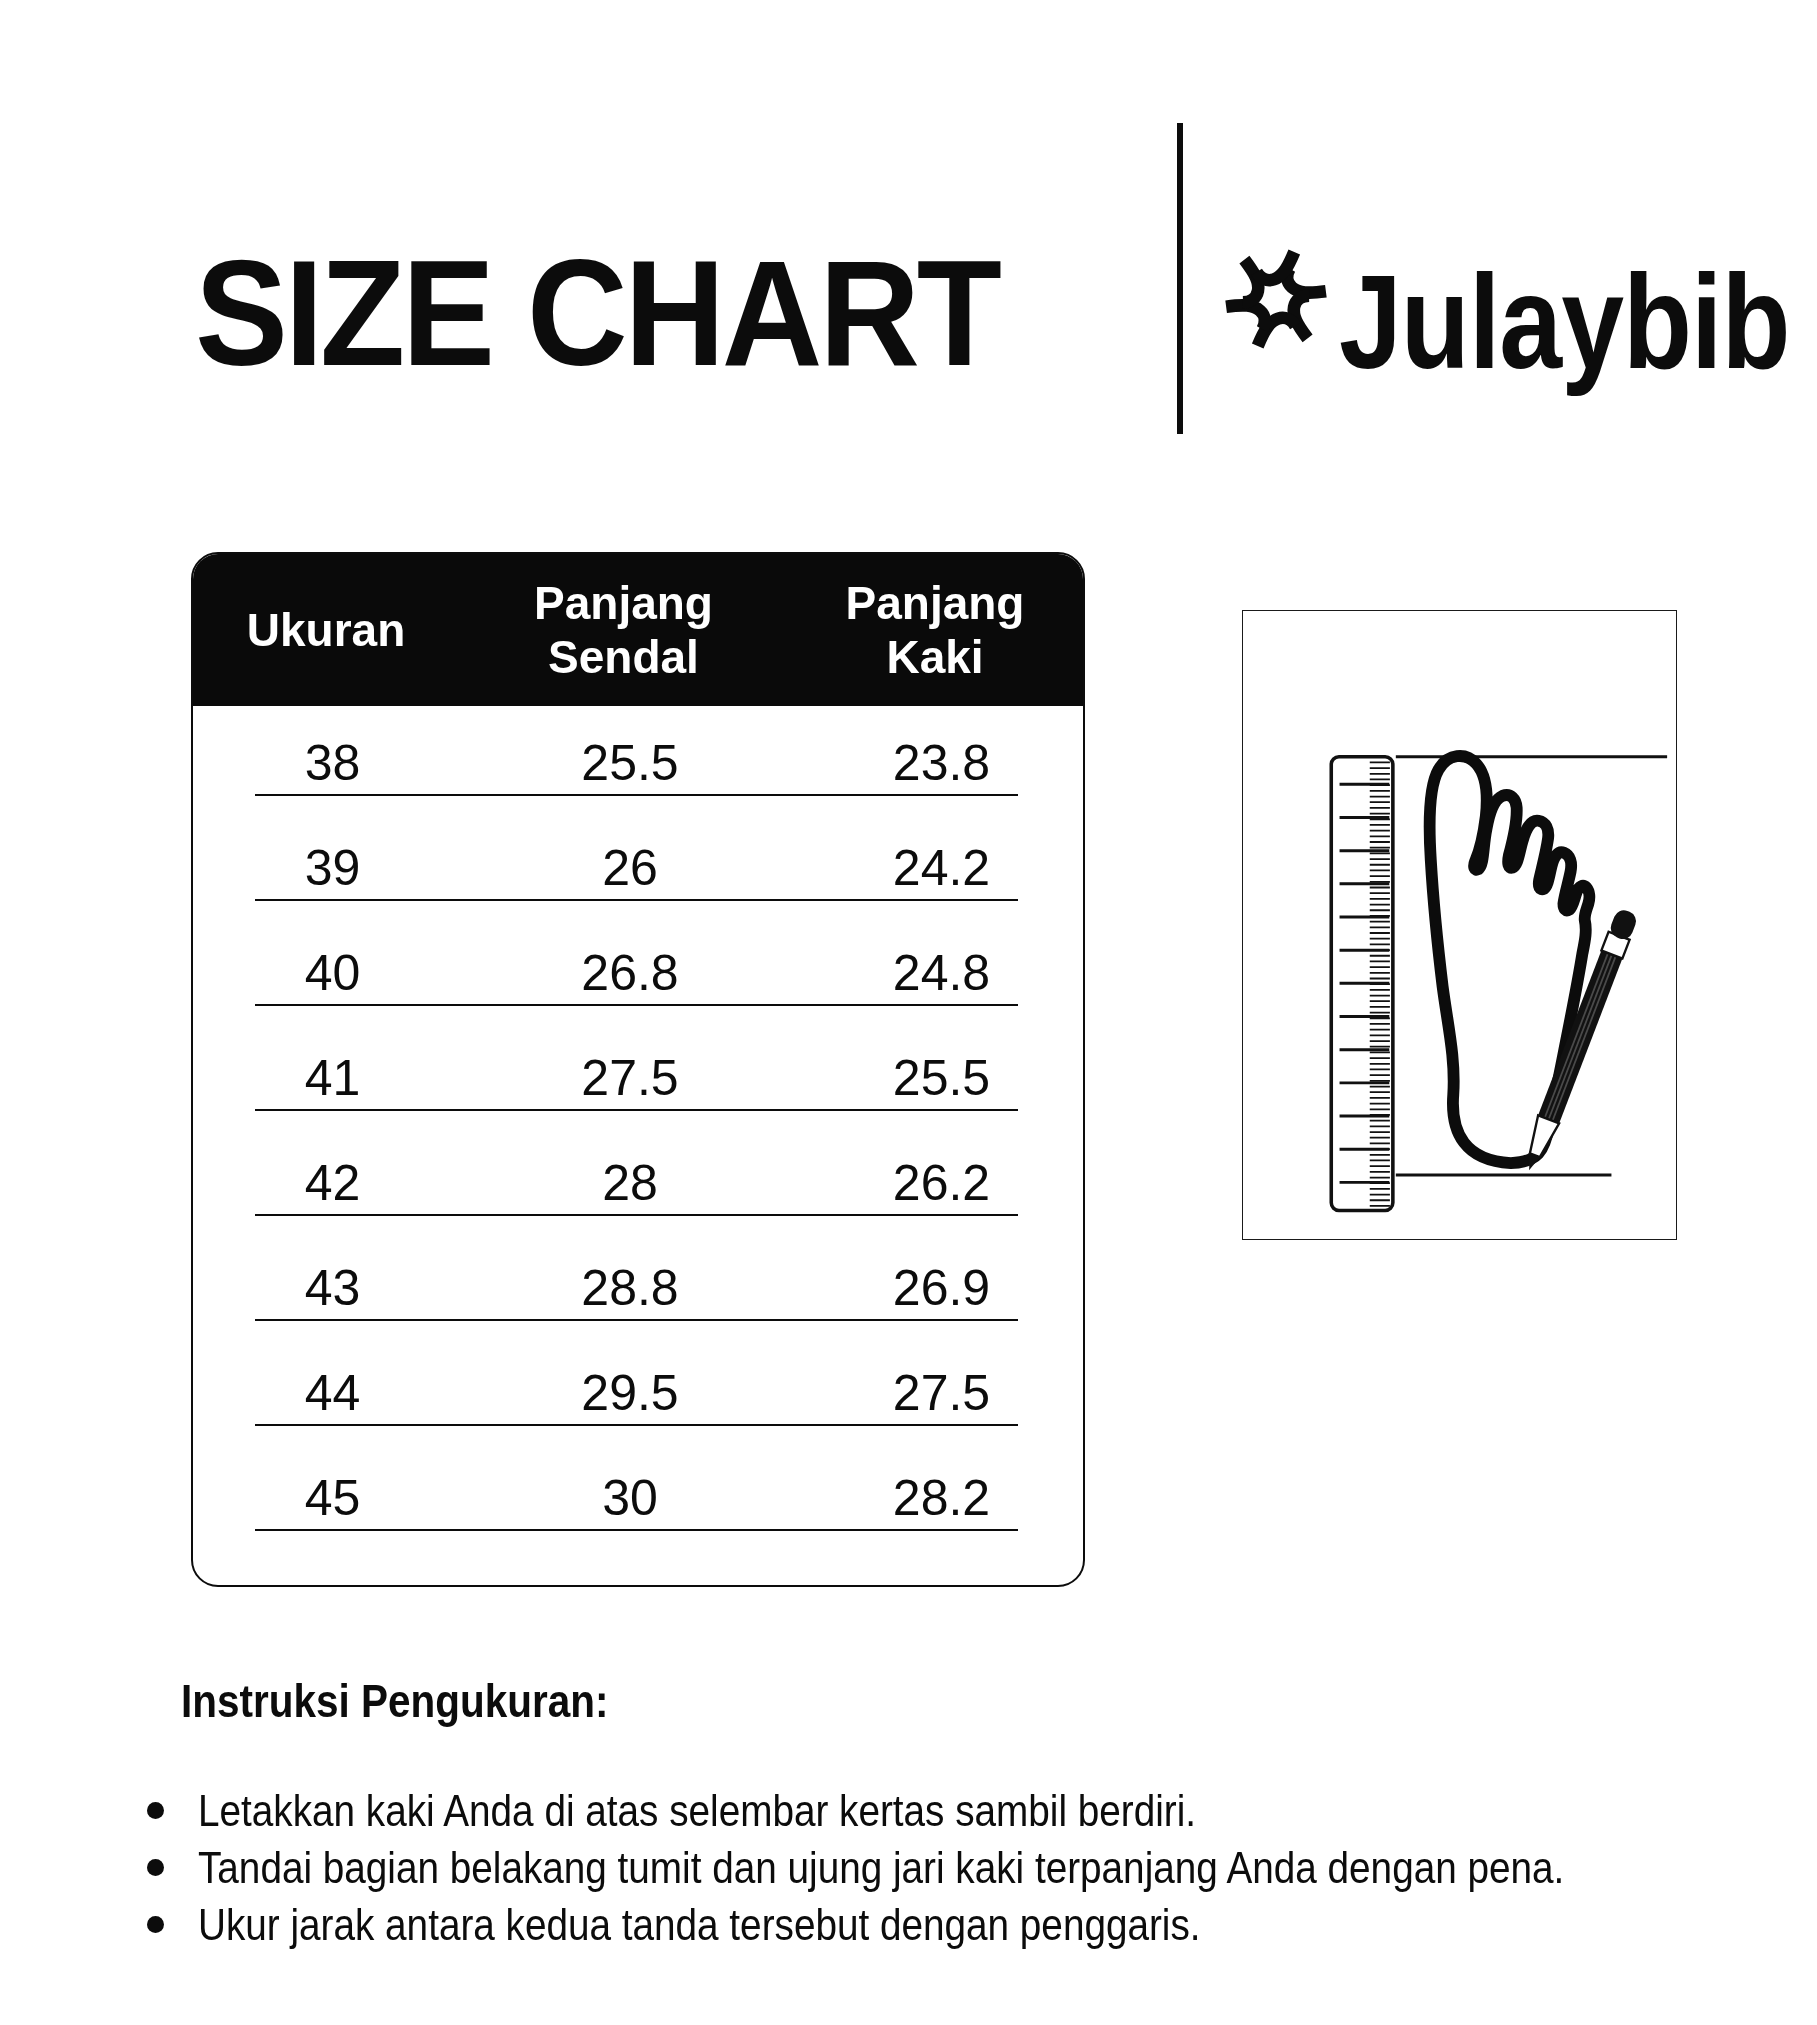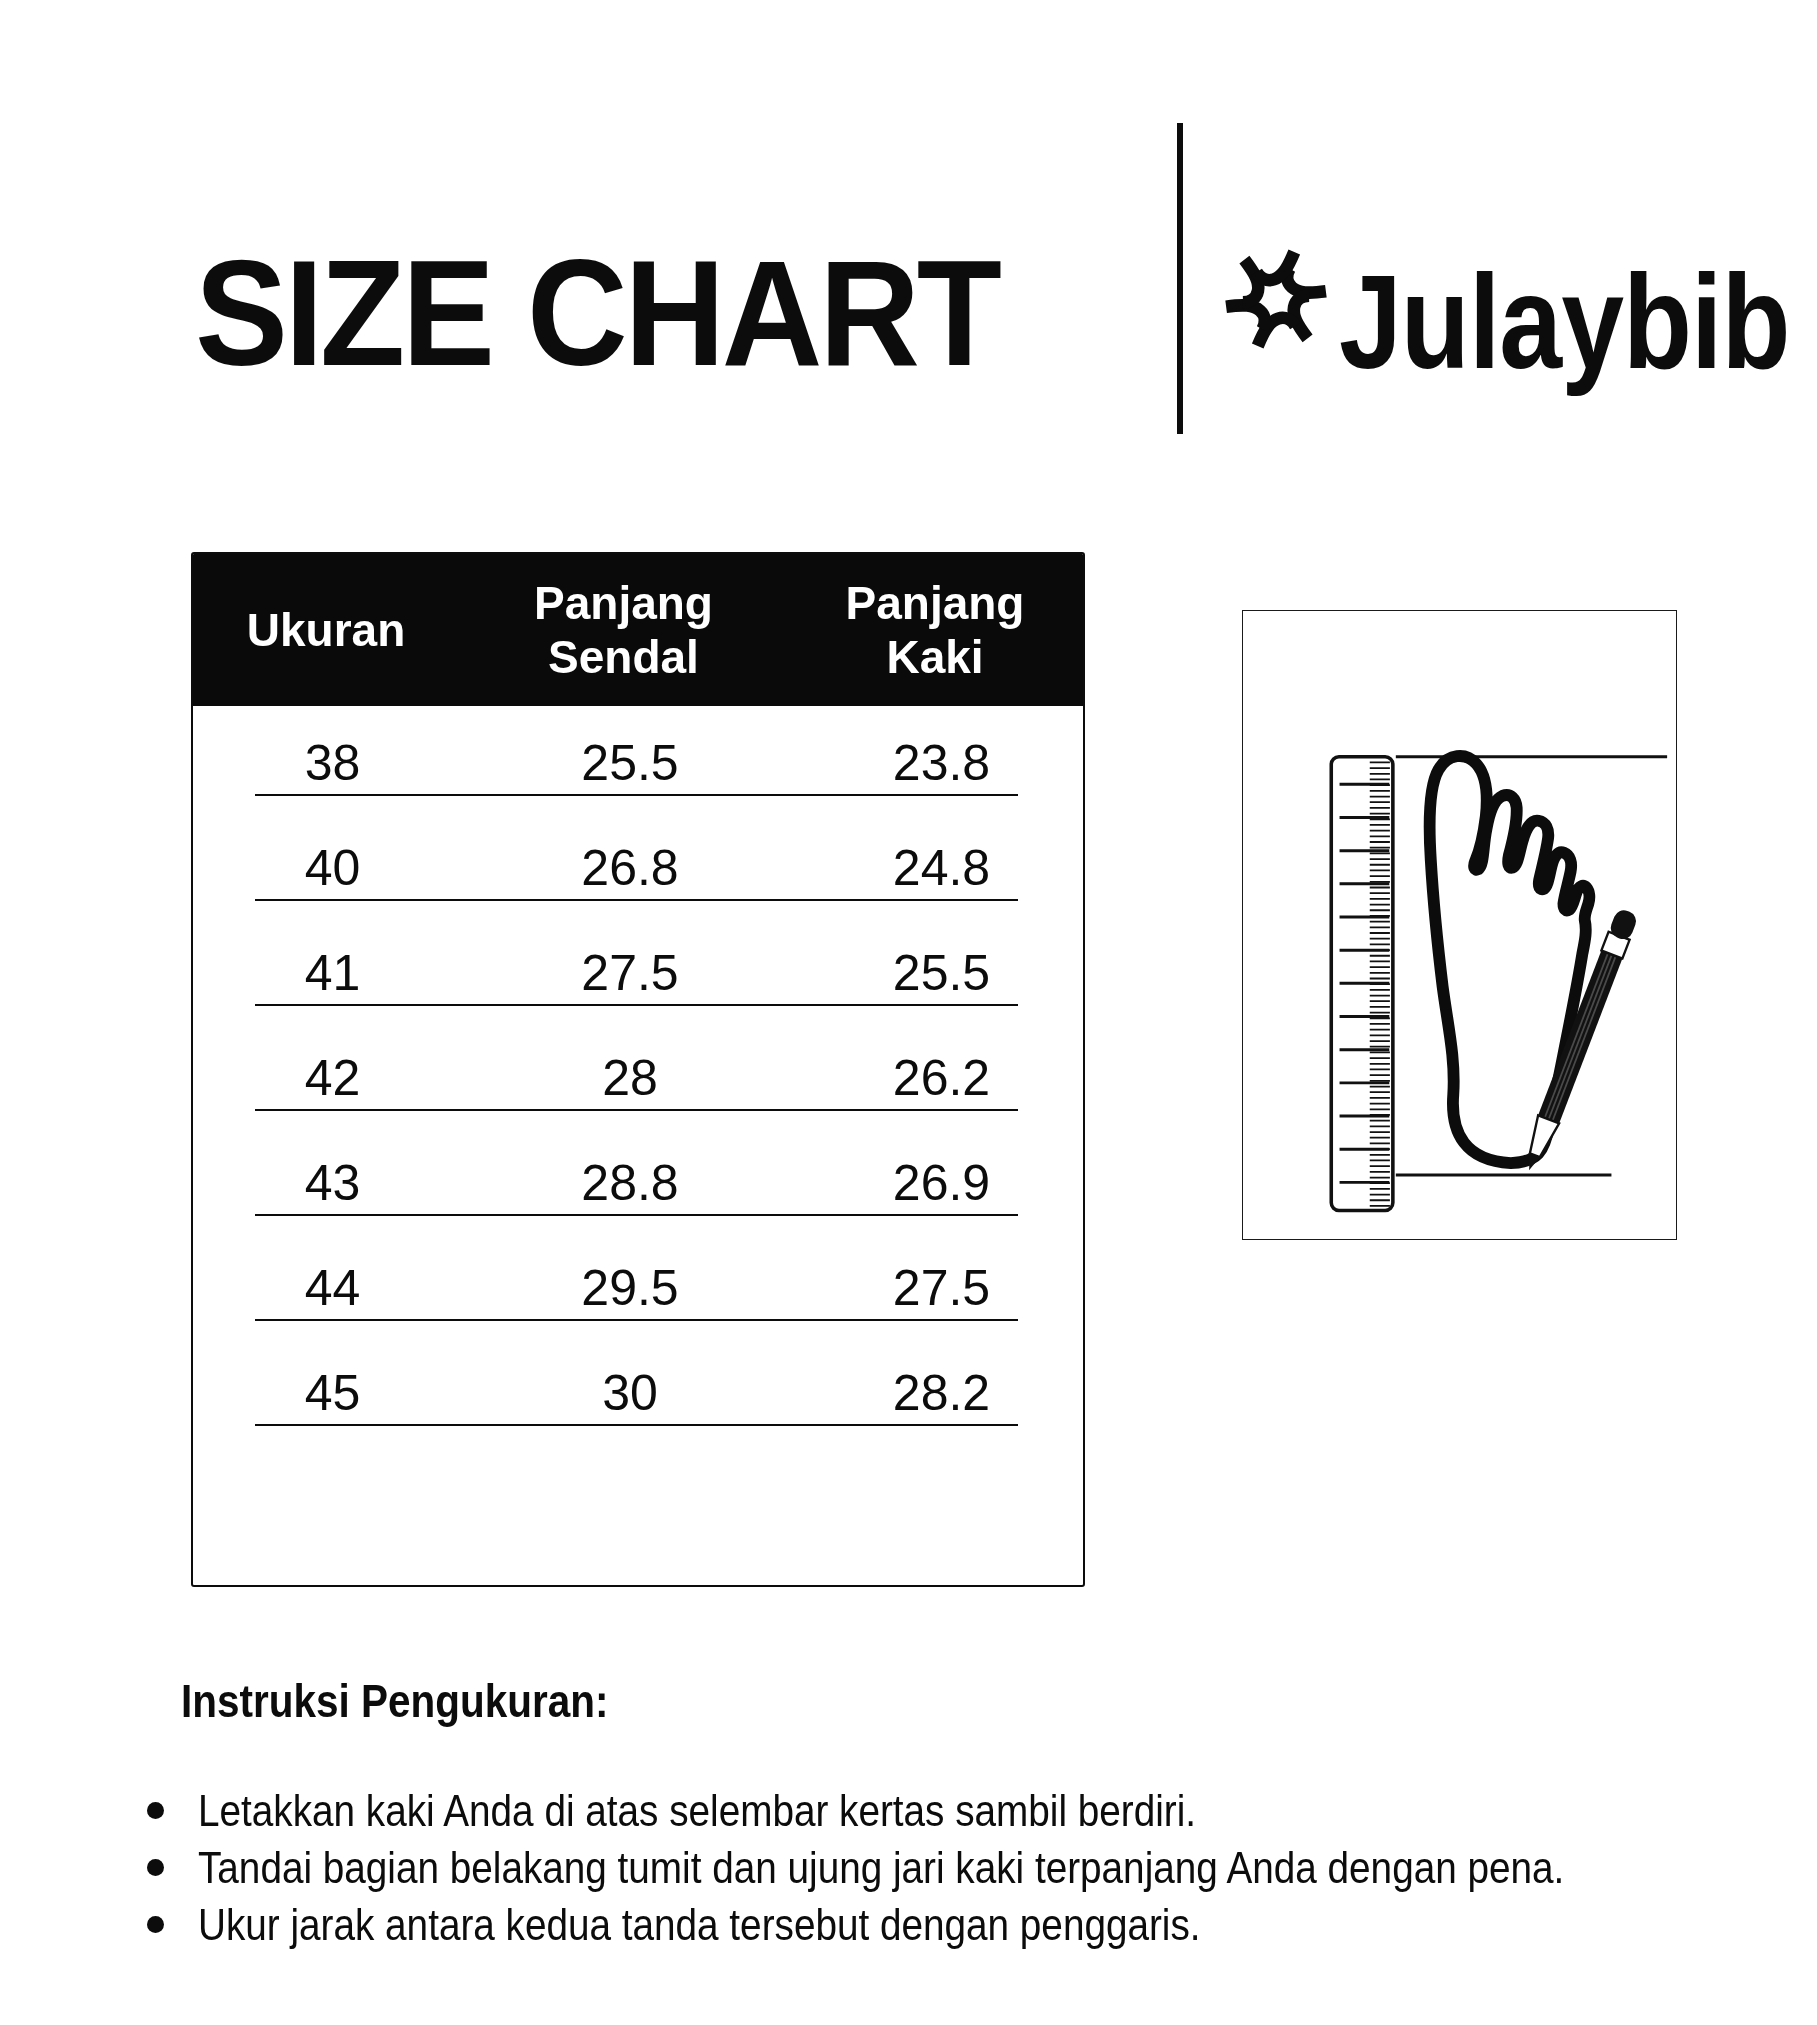--- a/index.html
+++ b/index.html
@@ -28,21 +28,21 @@
   .brand-name{
     position:absolute;left:118px;top:12px;
     font-size:133px;line-height:1;font-weight:700;
     letter-spacing:-1.2px;white-space:nowrap;
     transform:scaleX(.85);transform-origin:0 0;
   }
   
   .size-table{
     position:absolute;left:191px;top:552px;
     width:894px;height:1035px;
-    border:2.4px solid #0c0c0c;border-radius:3px;
+    border:2.4px solid #0c0c0c;border-radius:27px;
     overflow:hidden;box-sizing:border-box;
     background:#fff;
   }
   .table-head{
     display:grid;grid-template-columns:266px 329px 294px;
     background:#0a0a0a;color:#ffffff;
     height:152px;align-items:center;
   }
   .table-head .th{
     text-align:center;font-size:46px;line-height:54px;font-weight:700;
@@ -123,20 +123,26 @@
     <div class="table-head">
       <div class="th">Ukuran</div>
       <div class="th">Panjang Sendal</div>
       <div class="th">Panjang Kaki</div>
     </div>
     <div class="table-body">
       <div class="trow">
         <span class="td">38</span>
         <span class="td">25.5</span>
         <span class="td">23.8</span>
+        <i class="rule"></i>
+      </div>
+      <div class="trow">
+        <span class="td">39</span>
+        <span class="td">26</span>
+        <span class="td">24.2</span>
         <i class="rule"></i>
       </div>
       <div class="trow">
         <span class="td">40</span>
         <span class="td">26.8</span>
         <span class="td">24.8</span>
         <i class="rule"></i>
       </div>
       <div class="trow">
         <span class="td">41</span>

